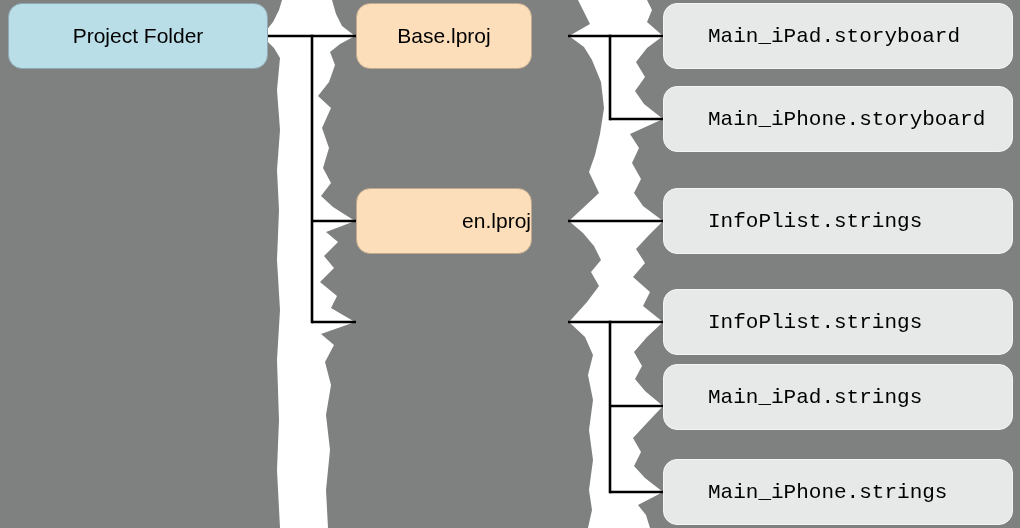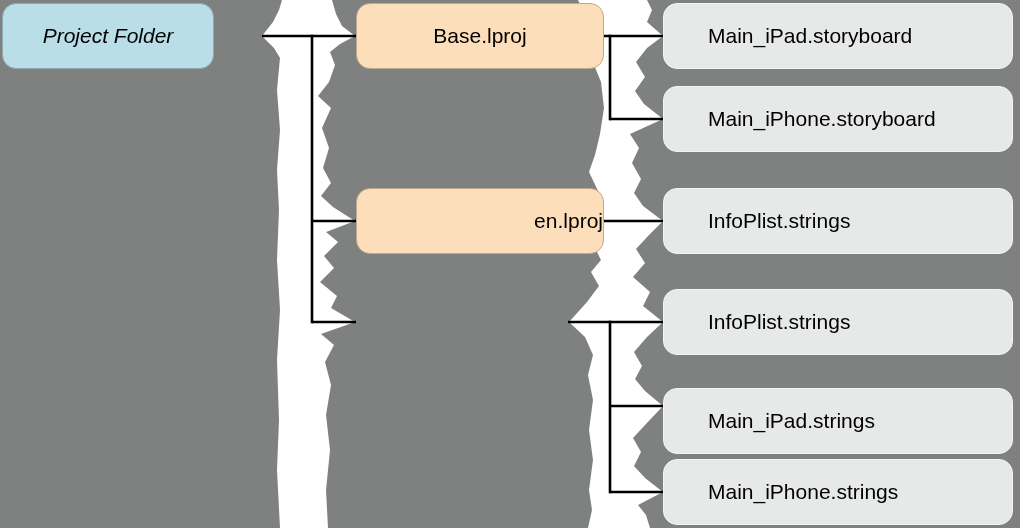--- a/index.html
+++ b/index.html
@@ -39,45 +39,45 @@
     border-radius:14px;
     display:flex;
     align-items:center;
     justify-content:center;
     font-size:21px;
     color:#000;
     white-space:nowrap;
     z-index:2;
   }
   .node-root{
-    left:2px;top:3px;width:212px;
+    left:8px;top:3px;width:260px;
     background:var(--root-node-fill);
     border:1.5px solid var(--root-node-border);
-    font-style:italic;
   }
   .node-lproj{
-    left:356px;width:248px;
+    left:356px;width:176px;
     background:var(--lproj-node-fill);
     border:1.5px solid var(--lproj-node-border);
   }
   .node-file{
     left:663px;width:350px;
     background:var(--file-node-fill);
     border:1px solid var(--file-node-border);
     justify-content:flex-start;
     padding-left:44px;
+    font-family:Liberation Mono, monospace;
   }
   #node-base-lproj{top:3px;}
   #node-en-lproj{top:188px;justify-content:flex-end;}
   #node-de-lproj{top:289px;}
   #node-main-ipad-storyboard{top:3px;}
   #node-main-iphone-storyboard{top:86px;}
   #node-infoplist-strings-en{top:188px;}
   #node-infoplist-strings-de{top:289px;}
-  #node-main-ipad-strings{top:388px;}
+  #node-main-ipad-strings{top:364px;}
   #node-main-iphone-strings{top:459px;}
   .node-label{pointer-events:none;}
 </style>
 </head>
 <body>
 
 <div class="stage">
 
   <svg viewBox="0 0 1020 528">
 

